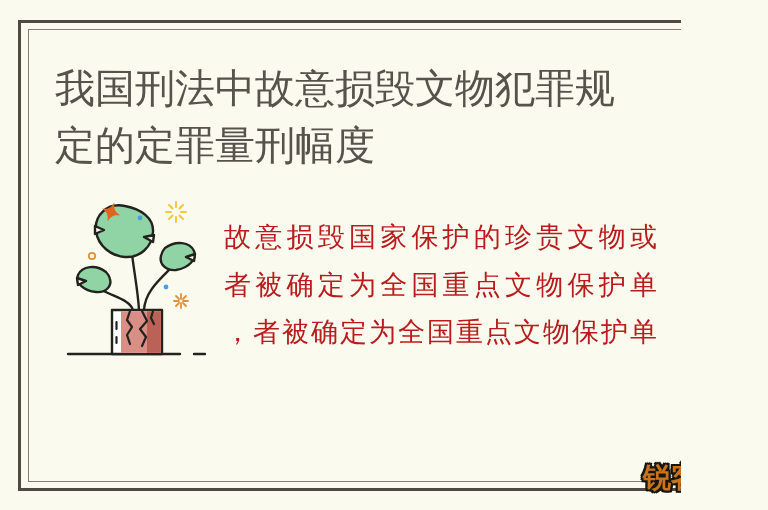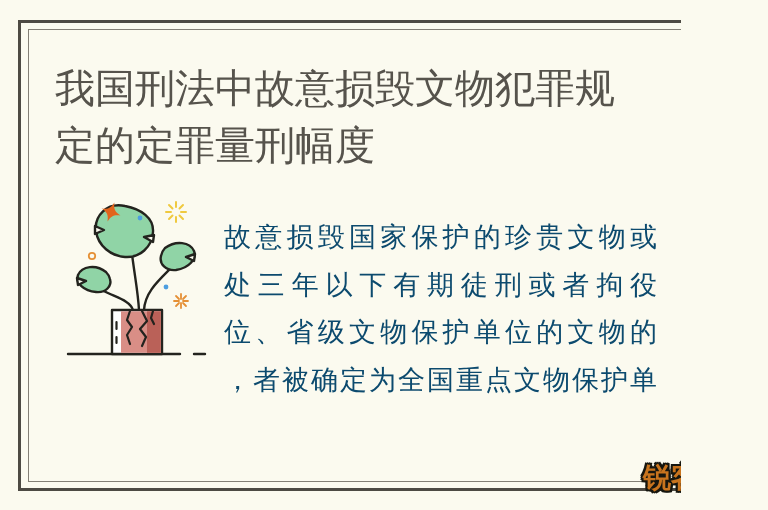--- a/index.html
+++ b/index.html
@@ -39,21 +39,21 @@
   }
   .illustration {
     position: absolute;
     left: 62px; top: 190px;
     width: 160px; height: 170px;
   }
   .article {
     position: absolute;
     left: 224px; top: 213px;
     width: 433px;
-    color: #0c4a6e;
+    color: #b91c1c;
     font-size: 27px;
     line-height: 47.5px;
     font-family: "DejaVu Serif", serif;
   }
   .article .line {
     text-align: justify;
     text-align-last: justify;
     text-justify: inter-character;
     white-space: nowrap;
   }
@@ -132,22 +132,21 @@
             <path d="M119,104 V109 M119,113 V118 M112,111 H117 M121,111 H126"></path>
             <path d="M114,106 l3,3 M121,113 l3,3 M124,106 l-3,3 M117,113 l-3,3"></path>
           </g>
         </g>
       </g>
     </svg>
   </div>
 
   <div class="article">
     <div class="line">故意损毁国家保护的珍贵文物或</div>
-    <div class="line">处三年以下有期徒刑或者拘役</div>
-    <div class="line">位、省级文物保护单位的文物的</div>
+    <div class="line">者被确定为全国重点文物保护单</div>
     <div class="line">，者被确定为全国重点文物保护单</div>
   </div>
 
   <div class="watermark">
     <span class="wm-primary">锐客</span><span class="wm-secondary">网</span>
   </div>
 
 </div>
 
 </body></html>

